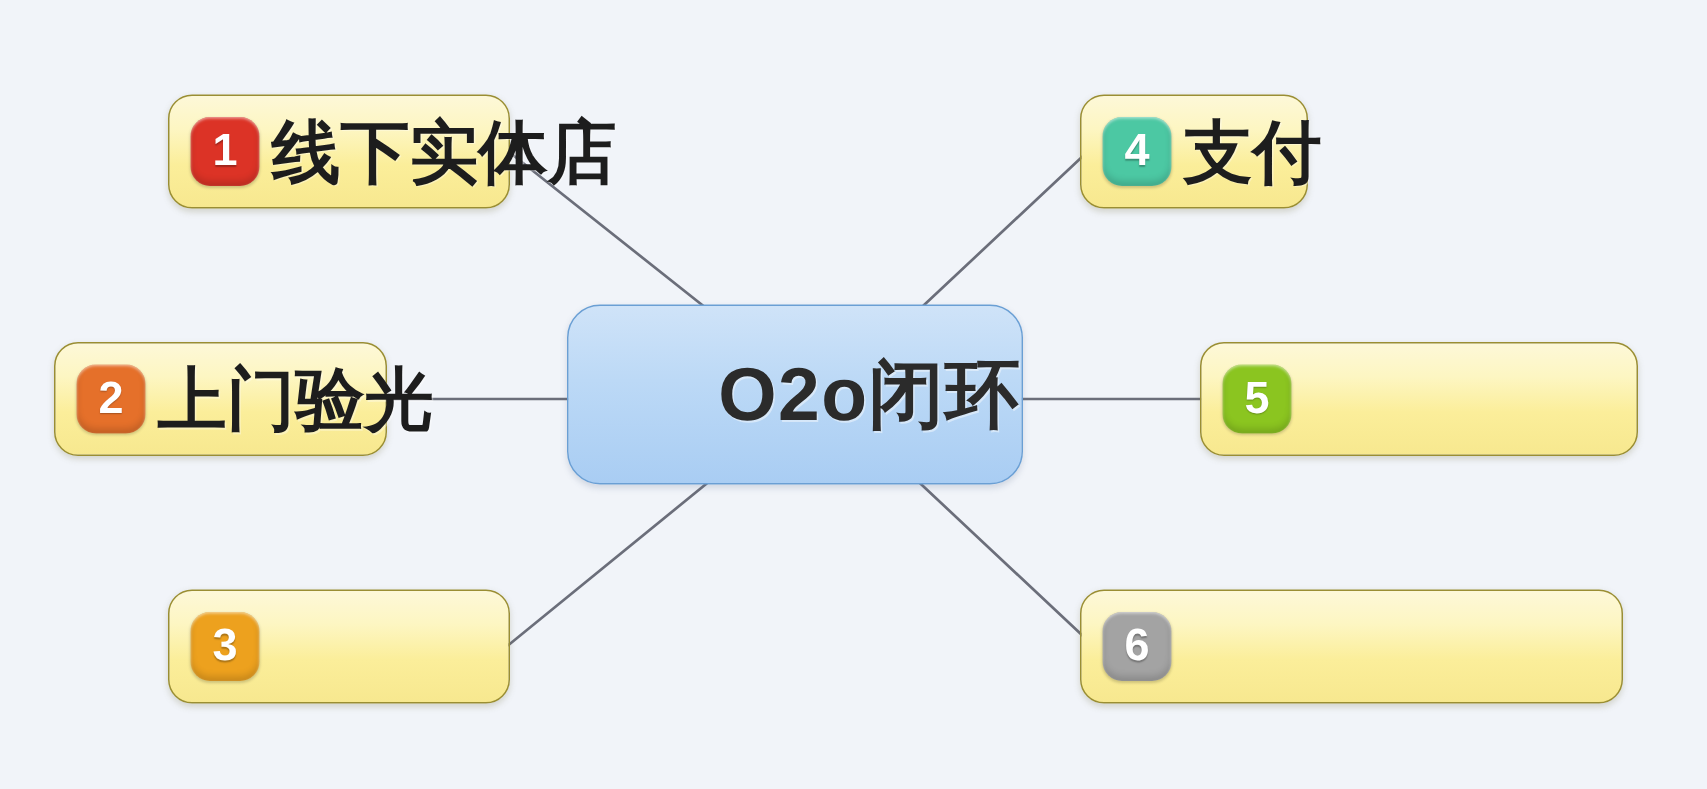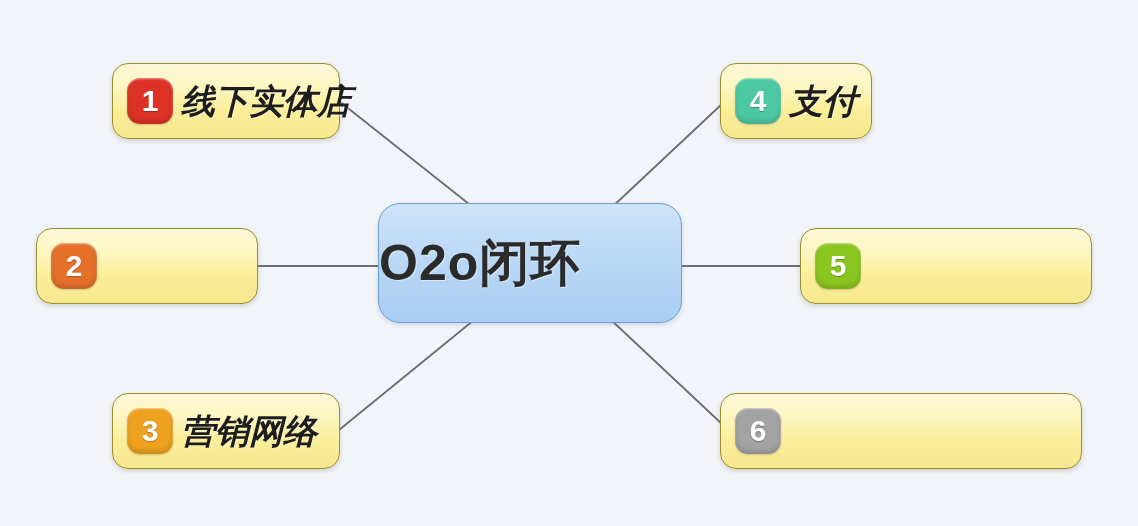--- a/index.html
+++ b/index.html
@@ -35,21 +35,21 @@
     left: 378px;
     top: 203px;
     width: 304px;
     height: 120px;
     box-sizing: border-box;
     border-radius: 22px;
     border: 1.6px solid #6a9fd4;
     background: linear-gradient(to bottom, #cfe3f8 0%, #bcd9f6 42%, #a9cdf3 100%);
     display: flex;
     align-items: center;
-    justify-content: flex-start;
+    justify-content: flex-end;
     box-shadow: 0 2px 4px rgba(90,110,140,0.22);
   }
   .center-label {
     font-family: "Liberation Sans", "DejaVu Sans", sans-serif;
     font-size: 50px;
     font-weight: bold;
     color: #2b2b2b;
     letter-spacing: 1px;
     text-shadow: 1px 1px 0 rgba(255,255,255,0.45);
     white-space: nowrap;
@@ -87,27 +87,26 @@
     color: #ffffff;
     text-shadow: 0 1px 1px rgba(0,0,0,0.28);
     box-shadow: inset 0 1px 2px rgba(255,255,255,0.55),
                 inset 0 -3px 5px rgba(0,0,0,0.16),
                 0 1px 2px rgba(0,0,0,0.18);
     margin-right: 8px;
   }
 
   .leaf-label {
     font-family: "Liberation Sans", "DejaVu Sans", sans-serif;
-    font-size: 34px;
+    font-size: 46px;
     font-weight: bold;
     color: #1d1d1d;
     white-space: nowrap;
     line-height: 1;
     text-shadow: 1px 1px 0 rgba(255,255,255,0.35);
-    font-style: italic;
   }
 
   
   #node-1 { left: 112px;  top: 63px;  width: 228px; }
   #node-2 { left: 36px;   top: 228px; width: 222px; }
   #node-3 { left: 112px;  top: 393px; width: 228px; }
   #node-4 { left: 720px;  top: 63px;  width: 152px; }
   #node-5 { left: 800px;  top: 228px; width: 292px; }
   #node-6 { left: 720px;  top: 393px; width: 362px; }
 </style>
@@ -131,25 +130,25 @@
     <span class="center-label">O2o闭环</span>
   </div>
 
   <div class="leaf-node" id="node-1">
     <span class="badge" style="background: linear-gradient(rgb(220, 51, 38) 0%, rgb(220, 51, 38) 45%, rgb(220, 51, 38) 100%) rgb(220, 51, 38);">1</span>
     <span class="leaf-label">线下实体店</span>
   </div>
 
   <div class="leaf-node" id="node-2">
     <span class="badge" style="background: linear-gradient(rgb(229, 112, 42) 0%, rgb(229, 112, 42) 45%, rgb(229, 112, 42) 100%) rgb(229, 112, 42);">2</span>
+    <span class="leaf-label">上门验光</span>
   </div>
 
   <div class="leaf-node" id="node-3">
     <span class="badge" style="background: linear-gradient(rgb(237, 161, 30) 0%, rgb(237, 161, 30) 45%, rgb(237, 161, 30) 100%) rgb(237, 161, 30);">3</span>
-    <span class="leaf-label">营销网络</span>
   </div>
 
   <div class="leaf-node" id="node-4">
     <span class="badge" style="background: linear-gradient(rgb(76, 200, 163) 0%, rgb(76, 200, 163) 45%, rgb(76, 200, 163) 100%) rgb(76, 200, 163);">4</span>
     <span class="leaf-label">支付</span>
   </div>
 
   <div class="leaf-node" id="node-5">
     <span class="badge" style="background: linear-gradient(rgb(139, 197, 32) 0%, rgb(139, 197, 32) 45%, rgb(139, 197, 32) 100%) rgb(139, 197, 32);">5</span>
   </div>

